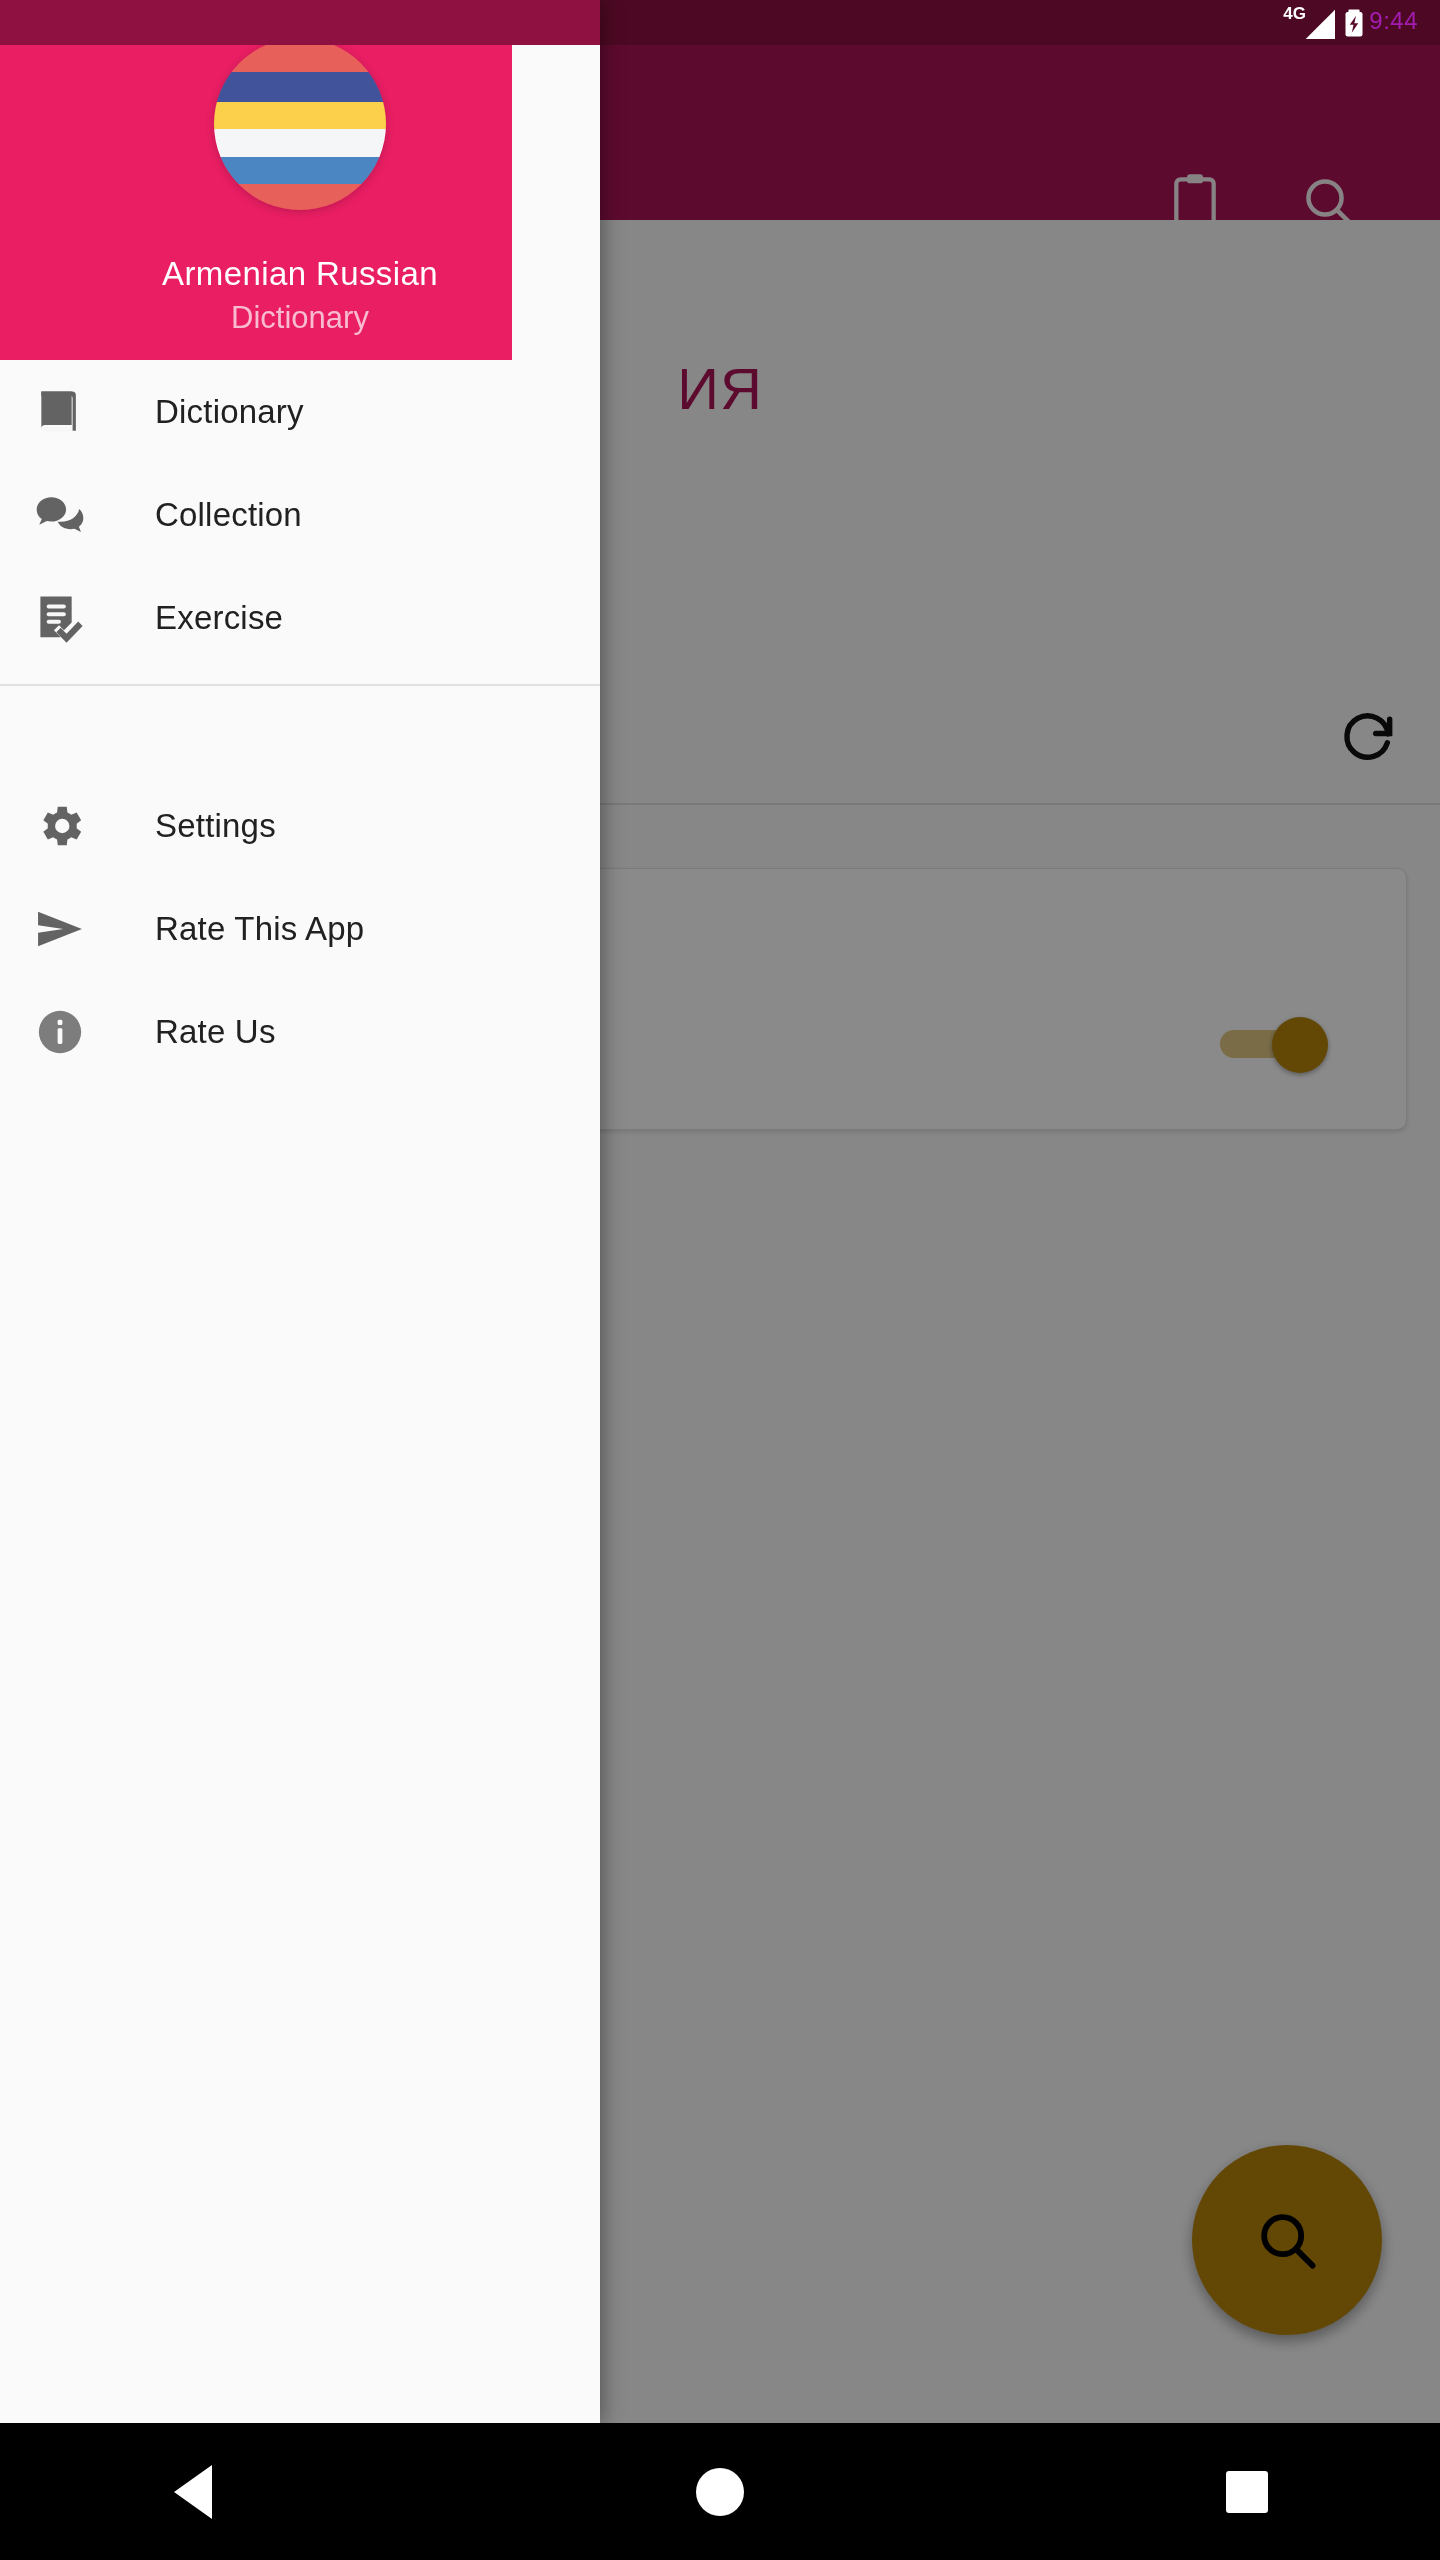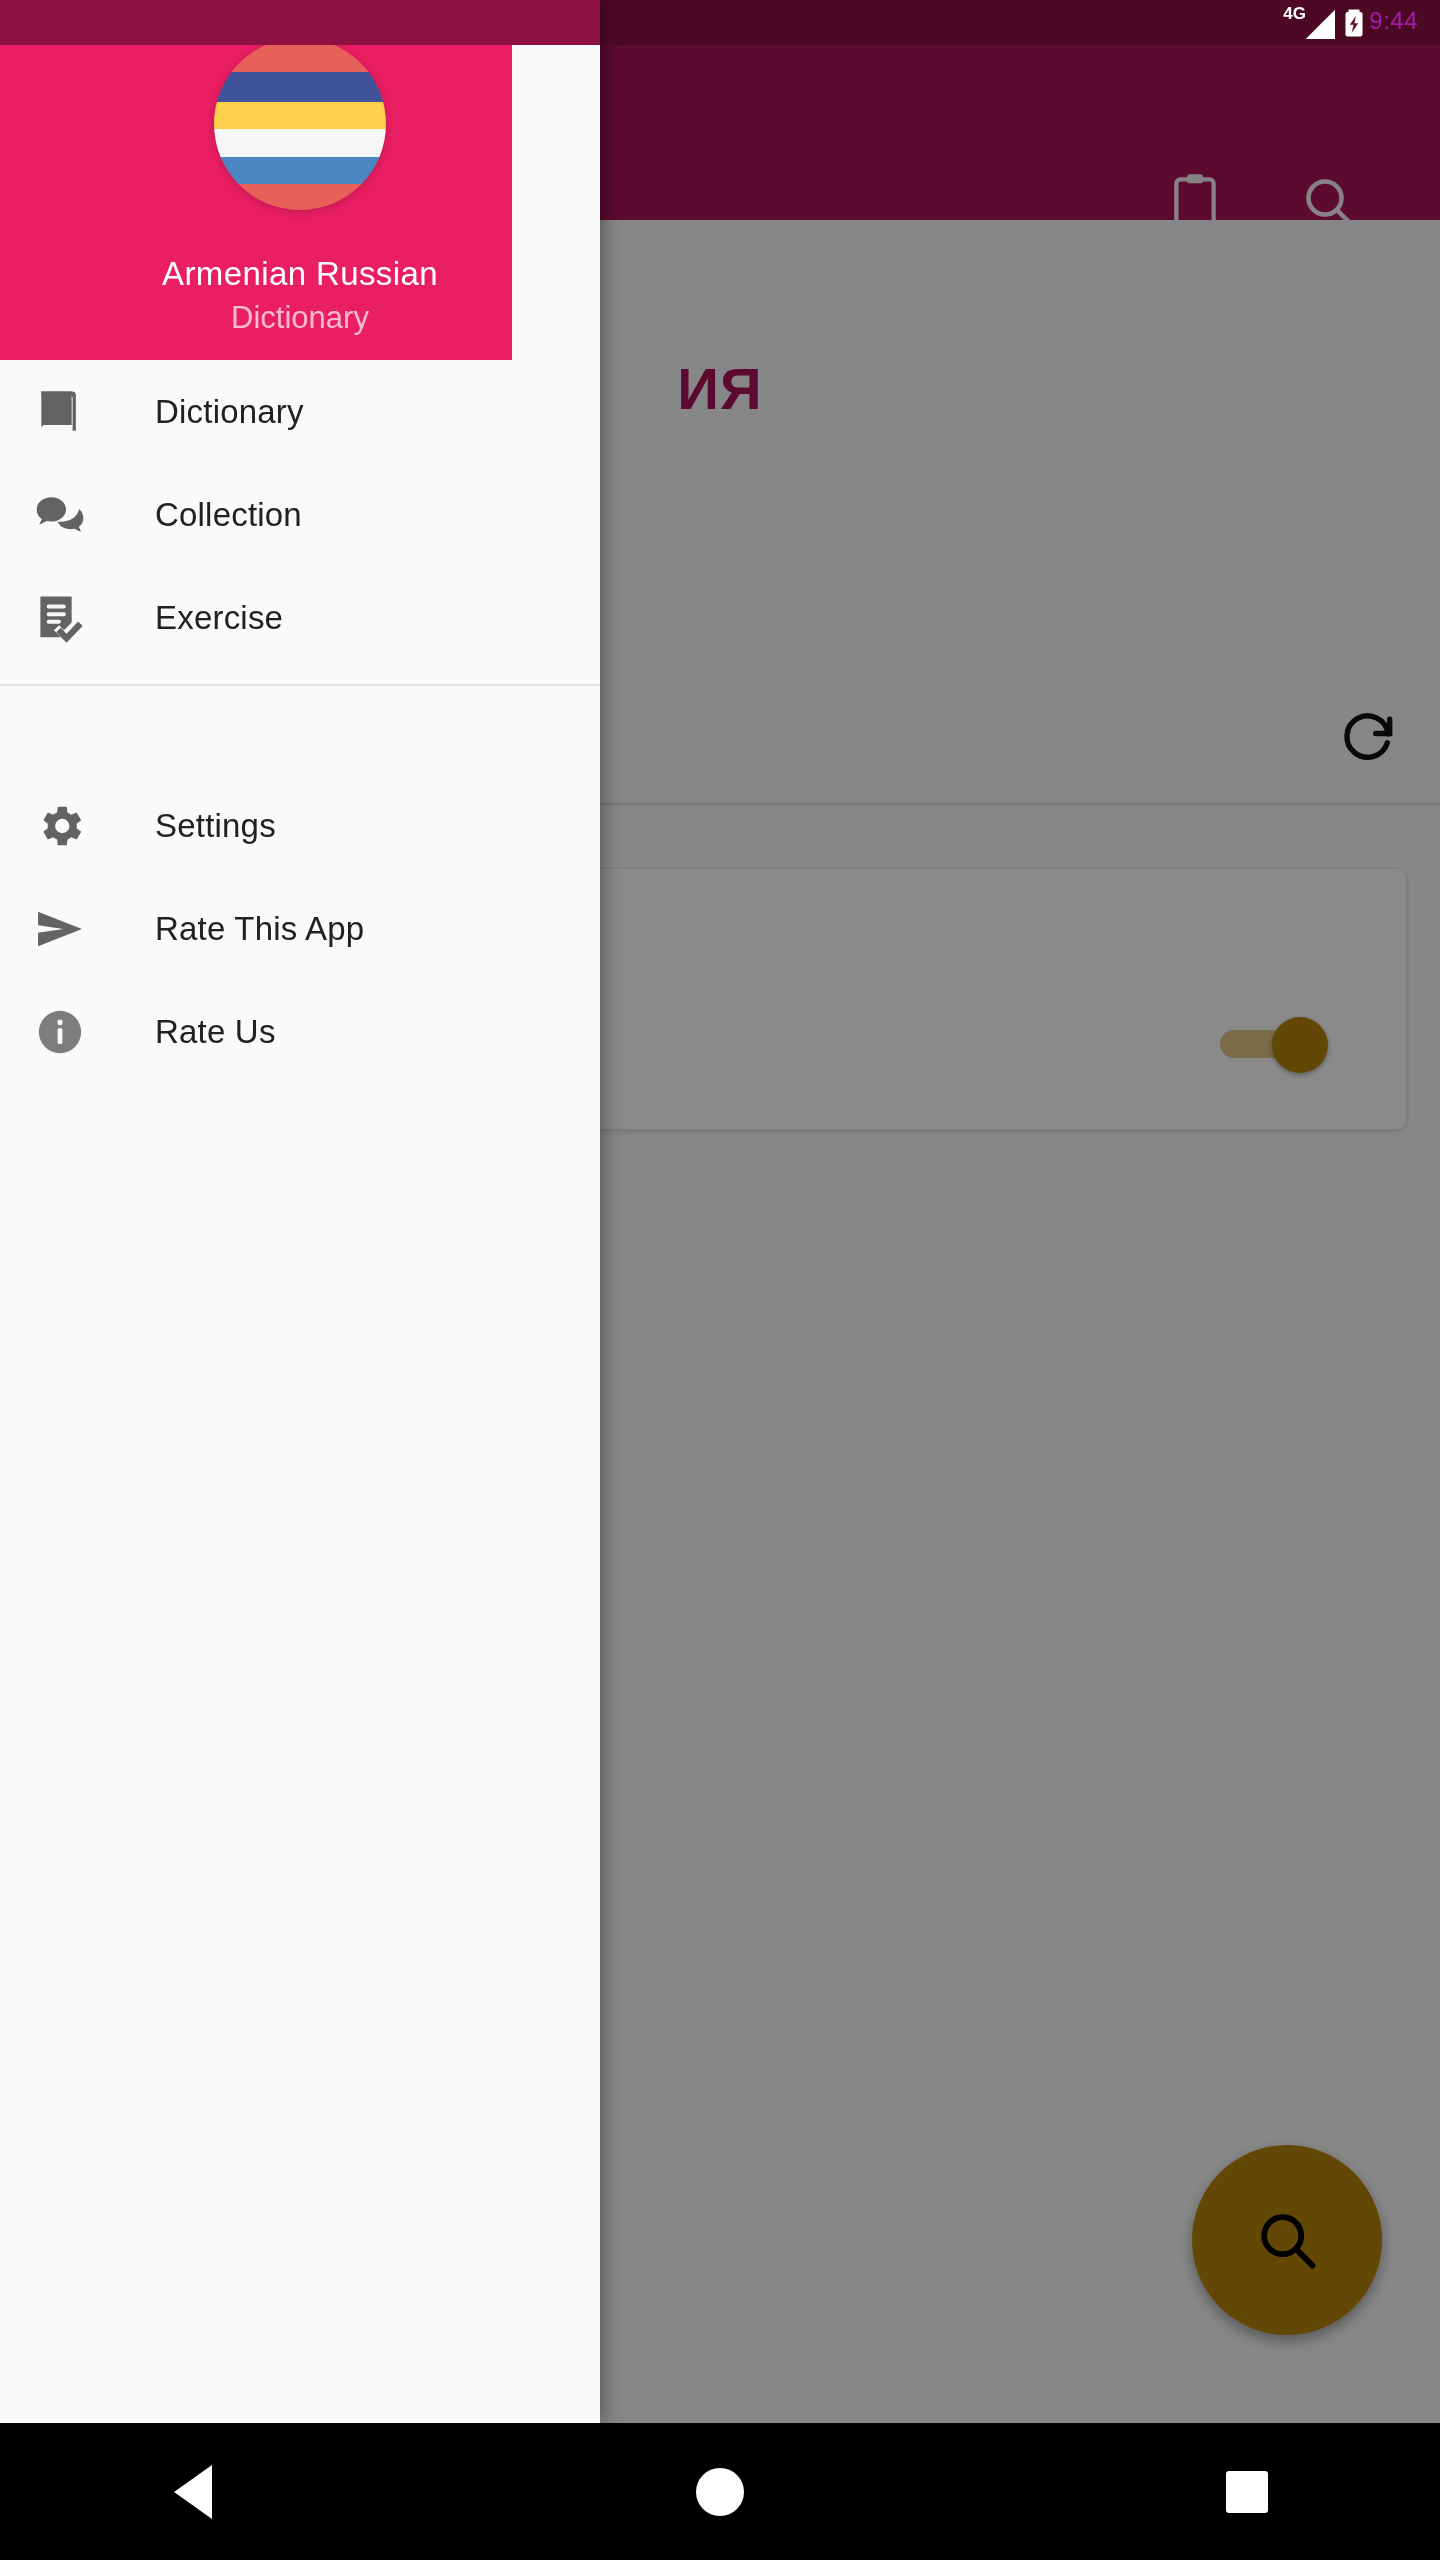--- a/index.html
+++ b/index.html
@@ -13,21 +13,21 @@
   
   #bg{position:absolute;left:0;top:0;width:1440px;height:2423px;background:#fafafa;}
   #bg-statusbar{position:absolute;left:0;top:0;width:1440px;height:45px;background:#8E1142;}
   #bg-appbar{position:absolute;left:0;top:45px;width:1440px;height:175px;background:#AD1457;}
   .appbar-icon{position:absolute;top:125px;width:64px;height:64px;}
   #appbar-clipboard{left:1163px;}
   #appbar-search{left:1297px;}
 
   #bg-titlebar{position:absolute;left:0;top:220px;width:1440px;height:58px;background:#fafafa;}
   #bg-heading{position:absolute;left:0;top:355px;width:1440px;text-align:center;
-    font-size:58px;font-weight:700;color:#AD1457;letter-spacing:1px;white-space:nowrap;}
+    font-size:58px;font-weight:400;color:#AD1457;letter-spacing:1px;white-space:nowrap;}
   #bg-refresh{position:absolute;left:1338px;top:705px;width:62px;height:62px;}
   #bg-sectiondiv{position:absolute;left:0;top:803px;width:1440px;height:2px;background:#e0e0e0;}
 
   #bg-card{position:absolute;left:585px;top:868px;width:820px;height:260px;
     background:#fff;border:1px solid #e3e3e3;border-radius:10px;
     box-shadow:0 2px 5px rgba(0,0,0,0.13);}
   #bg-switch{position:absolute;left:1220px;top:1015px;width:120px;height:56px;}
   #bg-switch .track{position:absolute;left:0;top:15px;width:98px;height:28px;border-radius:14px;background:#C79A1E;opacity:.55;}
   #bg-switch .thumb{position:absolute;left:52px;top:2px;width:56px;height:56px;border-radius:50%;
     background:#B8860B;box-shadow:0 2px 5px rgba(0,0,0,.35);}

